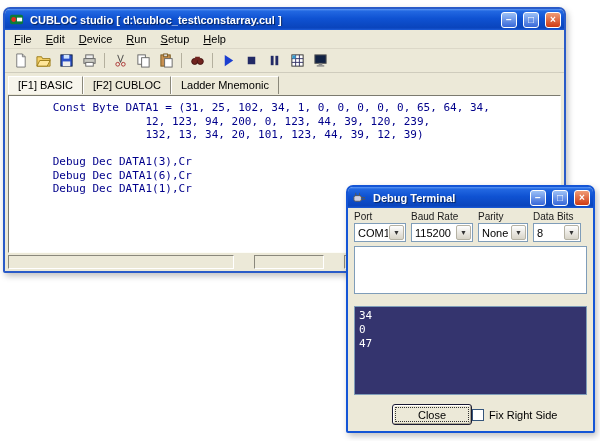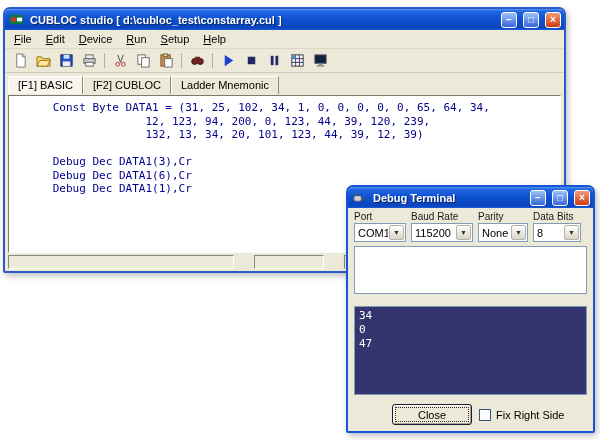--- a/index.html
+++ b/index.html
@@ -61,21 +61,21 @@
   .combo { height:19px; display:flex; align-items:center; border:1px solid #7f9db9; background:#fff;
            font-size:11px; cursor:pointer; }
   .combo .val { flex:1; padding:0 3px; overflow:hidden; white-space:nowrap; }
   .combo .arrow { width:15px; height:15px; margin:1px; flex:0 0 auto;
                   background:linear-gradient(#fefefe,#d8d4c8); border:1px solid #b5b2a4; border-radius:2px;
                   font-size:7px; color:#333; display:flex; align-items:center; justify-content:center; }
   .listbox { height:56px; margin-top:4px; background:#fff; border:1px solid #7f9db9; }
   .console { height:104px; margin-top:12px; background:#34346E; border:1px solid #7f9db9; color:#fff;
              font-family:"DejaVu Sans Mono",monospace; font-size:11px; line-height:14px; padding:2px 4px; }
   .console-line { white-space:pre; }
-  .dlg-bottom { display:flex; align-items:center; margin-top:9px; padding-left:38px; gap:7px; }
+  .dlg-bottom { display:flex; align-items:center; margin-top:9px; padding-left:38px; gap:0; }
   .btn-close { position:relative; width:80px; height:21px; font-size:11px; cursor:pointer;
                font-family:"Liberation Sans",sans-serif;
                background:#ECE9D8; border:1px solid #1a1a33; border-radius:3px;
                box-shadow:inset 1px 1px 0 #fff, inset -1px -1px 0 #a9a592; }
   .btn-close::after { content:""; position:absolute; inset:2px; border:1px dotted #333; }
   .checkbox { display:flex; align-items:center; gap:5px; font-size:11px; cursor:pointer; }
   .cb-box { width:12px; height:12px; background:#fff; border:1px solid #35567c; flex:0 0 auto; }
 </style>
 </head>
 <body>

